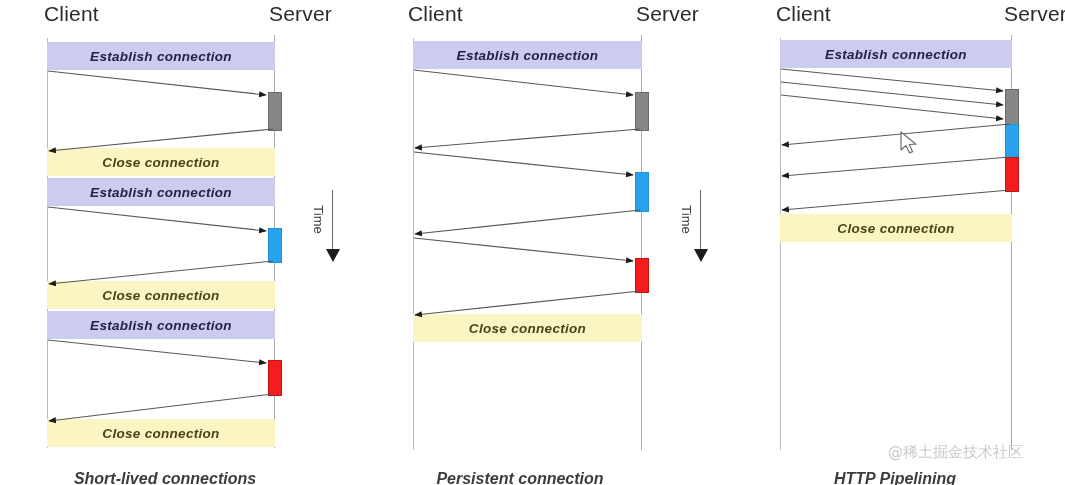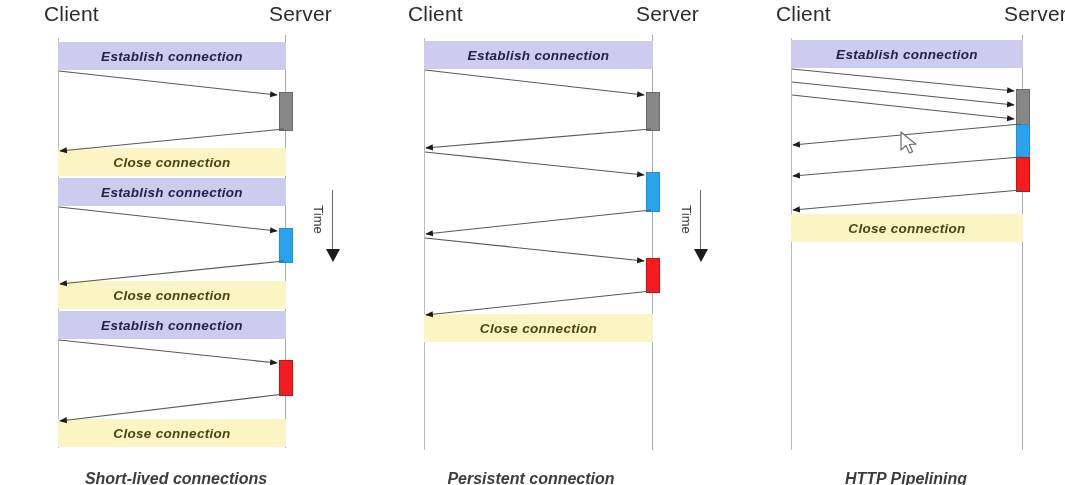--- a/index.html
+++ b/index.html
@@ -14,21 +14,21 @@
   .hdr{
     position:absolute;
     font-family:"Liberation Sans",sans-serif;
     font-size:21px;
     color:#2b2b2b;
     letter-spacing:.2px;
     white-space:nowrap;
     margin-left:36px;
   }
 
-  .panel{position:absolute;margin-left:11px;}
+  .panel{position:absolute;}
 
   .lifeline{
     position:absolute;width:1px;
     background:#b9b9c4;
   }
   .lifeline.right{background:#a9a9b4;}
 
   .banner{
     position:absolute;
     display:flex;align-items:center;justify-content:center;
@@ -210,14 +210,15 @@
       </g>
     </svg>
 
     <div class="caption" style="left:0;top:470px;width:330px;">HTTP Pipelining</div>
   </div>
 
   <svg class="cursor" style="left:899px;top:131px;" width="22" height="26">
     <path d="M2,1 L2,19 L7,14.5 L10.5,22 L13.5,20.6 L10.2,13.5 L17,13.2 z" fill="#ffffff" stroke="#6e6e6e" stroke-width="1.2" stroke-linejoin="round"></path>
   </svg>
 
+  <div class="watermark" style="left:888px;top:443px;">@稀土掘金技术社区</div>
 
 </div>
 
 </body></html>

